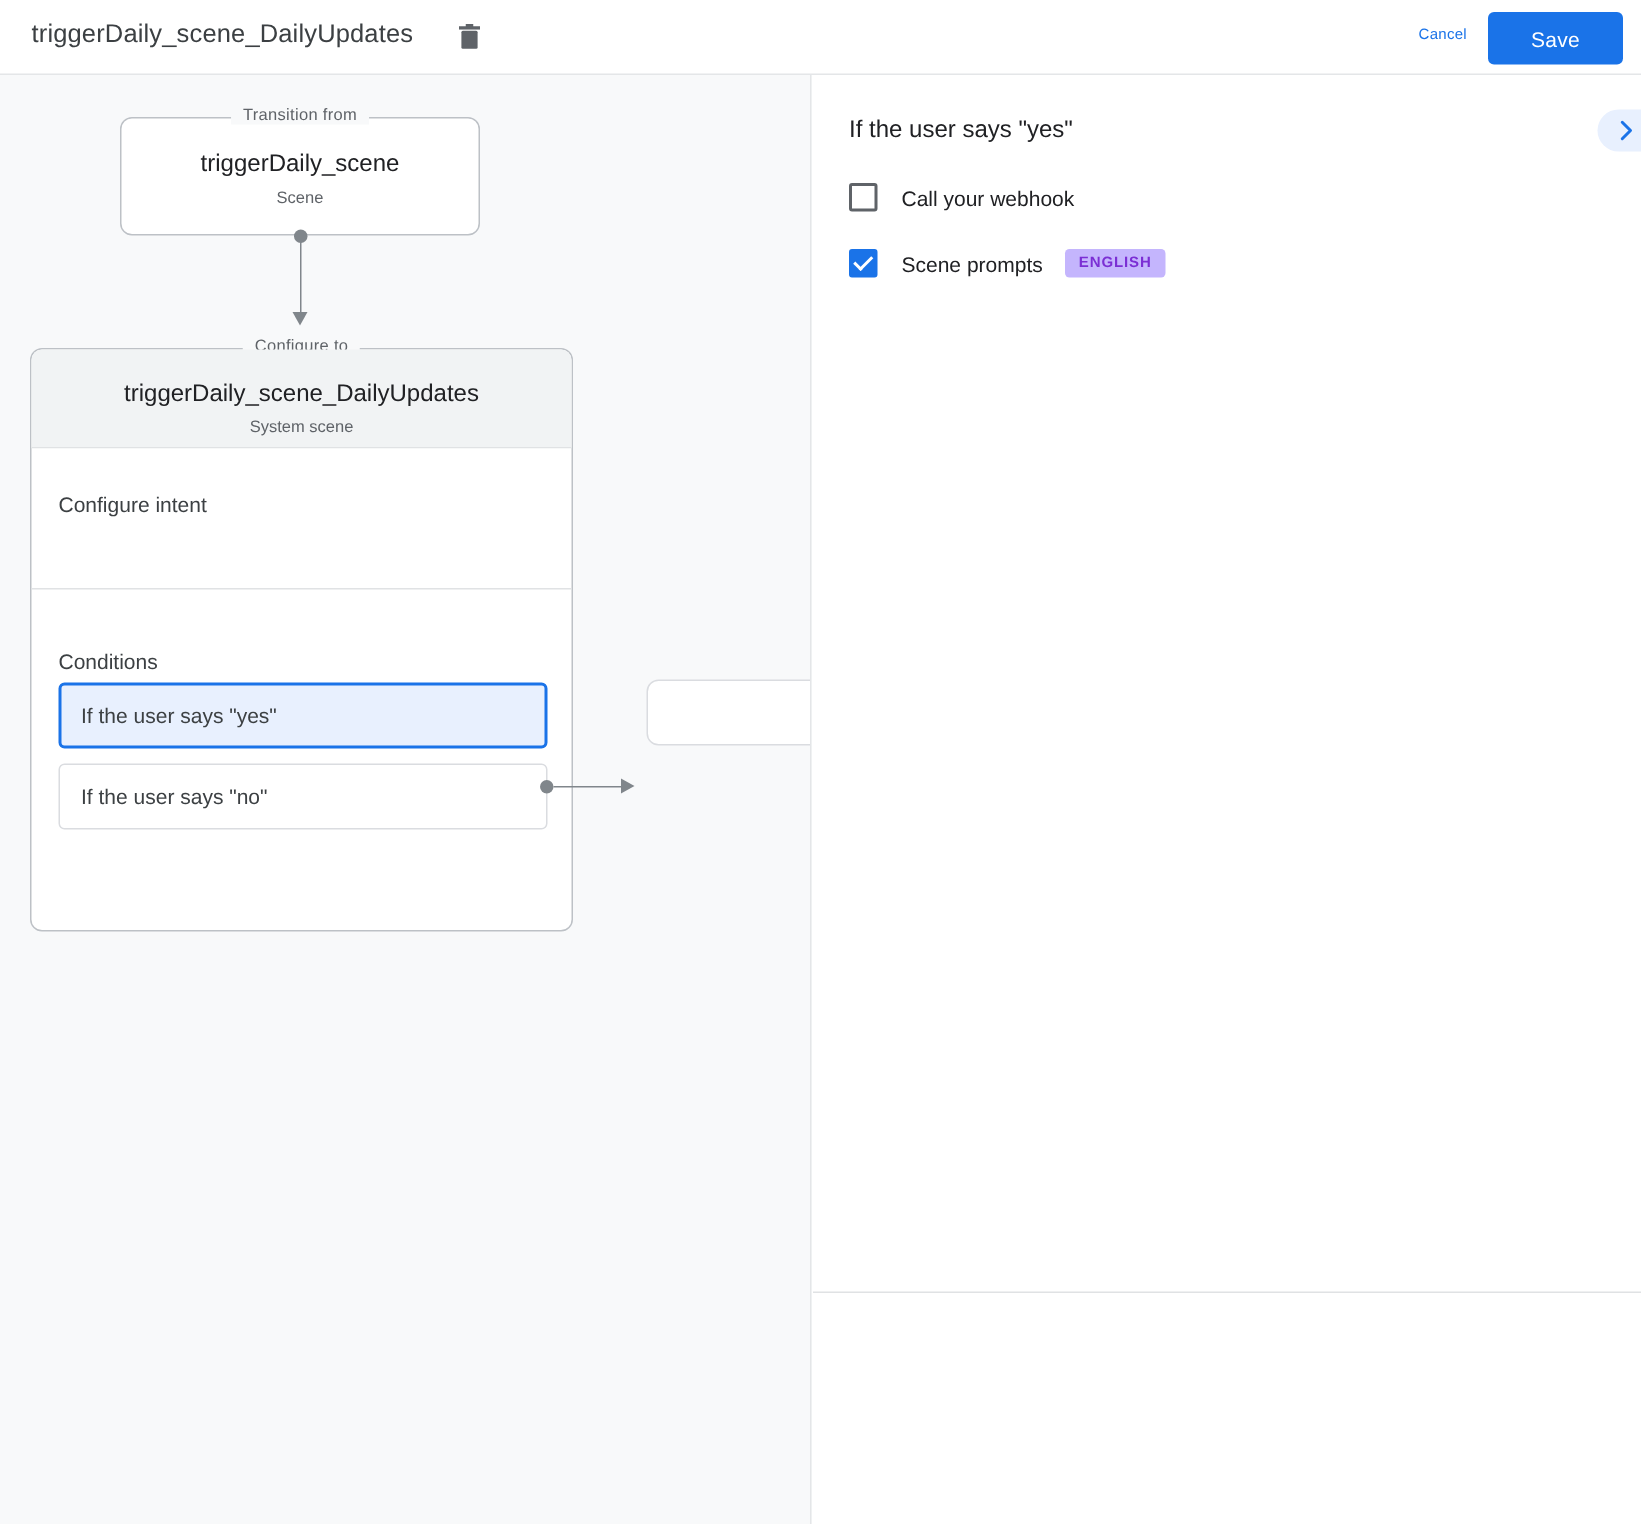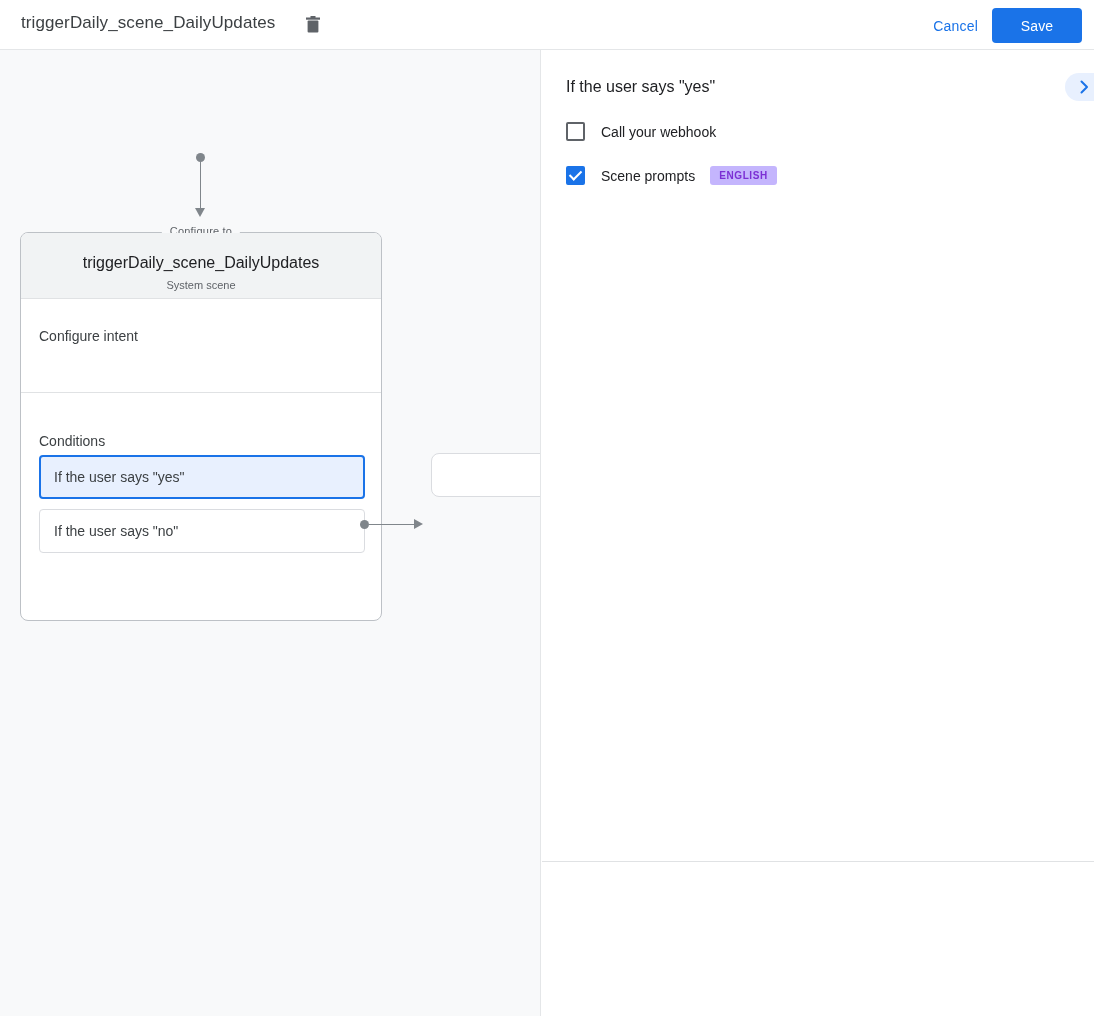--- a/index.html
+++ b/index.html
@@ -22,21 +22,21 @@
     position: absolute; left: 21px; top: 13px;
     font-size: 17px; color: #3c4043; letter-spacing: .1px;
   }
   #delete-icon-btn {
     position: absolute; left: 302px; top: 14px;
     width: 22px; height: 22px; cursor: pointer;
     display: flex; align-items: center; justify-content: center;
   }
   #cancel-btn {
     position: absolute; right: 108px; top: 14px;
-    font-size: 14px; font-weight: 500; color: #1a73e8;
+    font-size: 10px; font-weight: 500; color: #1a73e8;
     background: none; border: 0; cursor: pointer;
     padding: 4px 8px; letter-spacing: .2px;
   }
   #save-btn {
     position: absolute; right: 12px; top: 8px;
     width: 90px; height: 35px;
     background: #1a73e8; color: #fff;
     border: 0; border-radius: 4px; cursor: pointer;
     font-size: 14px; font-weight: 500; letter-spacing: .2px;
     font-family: "Liberation Sans", sans-serif;
@@ -234,20 +234,25 @@
       <rect x="5.5" y="0" width="5" height="2" fill="#5f6368"></rect>
       <rect x="2.6" y="4.5" width="10.8" height="12" rx="1" fill="#5f6368"></rect>
     </svg>
   </div>
   <button id="cancel-btn">Cancel</button>
   <button id="save-btn">Save</button>
 </div>
 
 <div id="canvas">
 
+  <div class="fieldset-box" id="node-from">
+    <span class="fieldset-legend">Transition from</span>
+    <div class="node-title">triggerDaily_scene</div>
+    <div class="node-sub">Scene</div>
+  </div>
 
   <div id="conn-dot"></div>
   <div id="conn-line"></div>
   <div id="conn-arrow"></div>
 
   <div class="fieldset-box" id="node-to">
     <span class="fieldset-legend">Configure to</span>
     <div id="node-to-header">
       <div class="node-title">triggerDaily_scene_DailyUpdates</div>
       <div class="node-sub">System scene</div>

